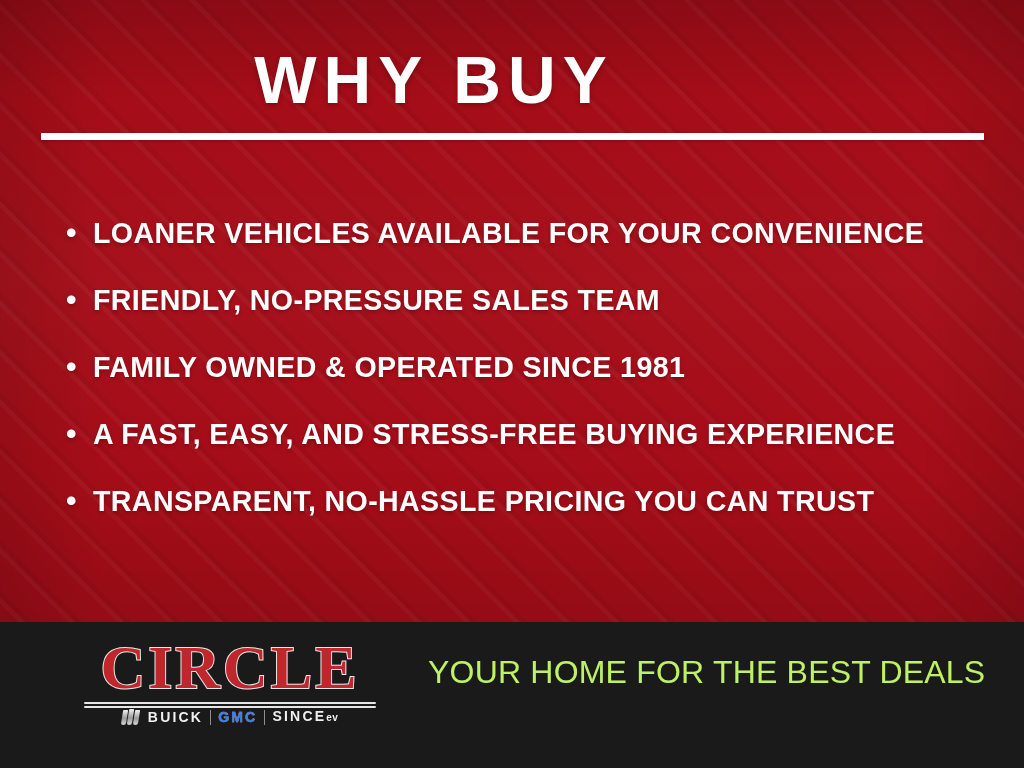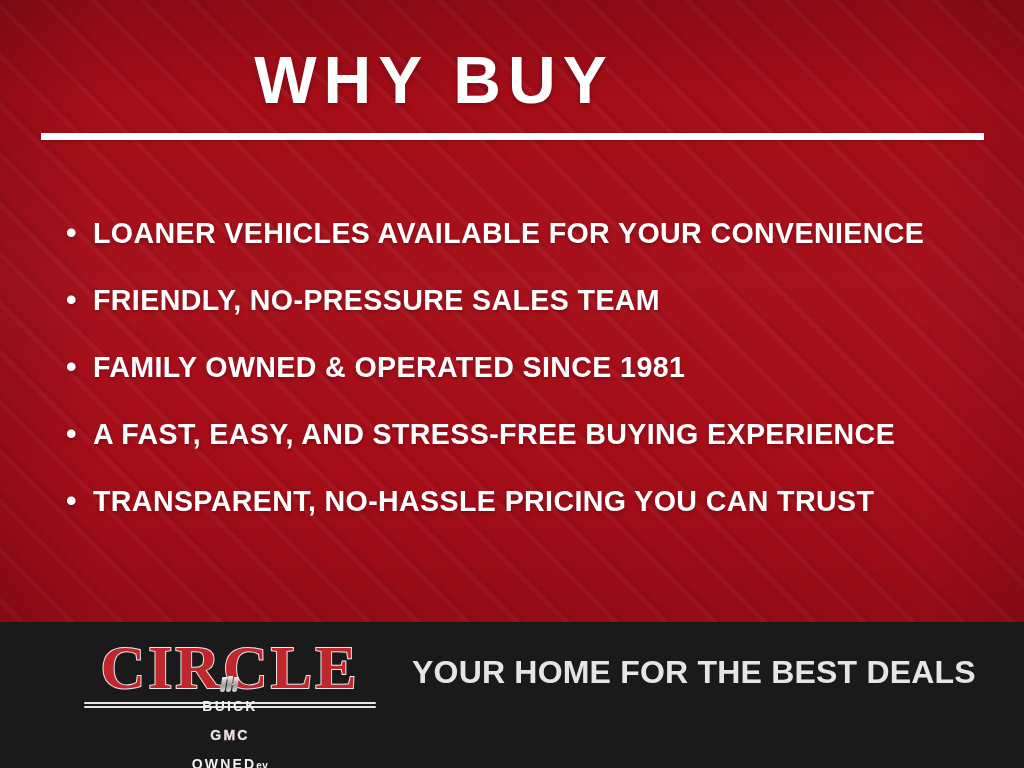--- a/index.html
+++ b/index.html
@@ -162,27 +162,25 @@
   .logo-rule {
     height: 2px;
     background: #e6e6e6;
     border-radius: 2px;
   }
   .logo-rule.second {
     margin-top: 2px;
     height: 2px;
   }
   .logo-brands {
-    margin-top: 7px;
     display: flex;
     align-items: center;
     justify-content: center;
     gap: 7px;
     height: 18px;
-    flex-direction: column;
   }
   .tri-shield {
     display: flex;
     align-items: flex-end;
     gap: 1px;
     margin-right: 2px;
   }
   .tri-shield i {
     display: block;
     width: 5px;
@@ -195,43 +193,43 @@
   .tri-shield i:nth-child(3) { height: 15px; }
   .brand-text {
     font-family: "Liberation Sans", sans-serif;
     font-weight: bold;
     font-size: 14px;
     line-height: 15px;
     letter-spacing: 2.2px;
     color: #f0f0f0;
   }
   .brand-text.gmc {
-    color: #e5e5e5;
+    color: #3b82f6;
     -webkit-text-stroke: 0.4px #e0b4b6;
     paint-order: stroke fill;
   }
   .brand-sep {
     width: 1px;
     height: 15px;
     background: #8e8e8e;
   }
   .brand-sub {
     font-size: 10px;
     letter-spacing: 0.4px;
     vertical-align: baseline;
   }
 
   
   .tagline {
     position: absolute;
-    left: 412px;
+    left: 428px;
     top: 32px;
-    color: #e5e5e5;
-    font-family: "Liberation Sans", sans-serif;
-    font-weight: bold;
+    color: #bef264;
+    font-family: "Liberation Sans", sans-serif;
+    font-weight: normal;
     font-size: 32px;
     line-height: 37px;
     letter-spacing: 0.2px;
     white-space: nowrap;
   }
 </style>
 </head>
 <body>
 
 <div id="slide">
@@ -287,21 +285,21 @@
       <div class="logo-brands">
         <span class="tri-shield">
           <i></i>
             <i></i>
             <i></i>
         </span>
         <span class="brand-text">BUICK</span>
         <span class="brand-sep"></span>
         <span class="brand-text gmc">GMC</span>
         <span class="brand-sep"></span>
-        <span class="brand-text"><span>OWNED</span><span class="brand-sub">ev</span></span>
+        <span class="brand-text"><span>SINCE</span><span class="brand-sub">ev</span></span>
       </div>
     </div>
 
     <div class="tagline">
       <div>YOUR HOME FOR THE BEST DEALS</div>
     </div>
 
   </div>
 
 </div>

